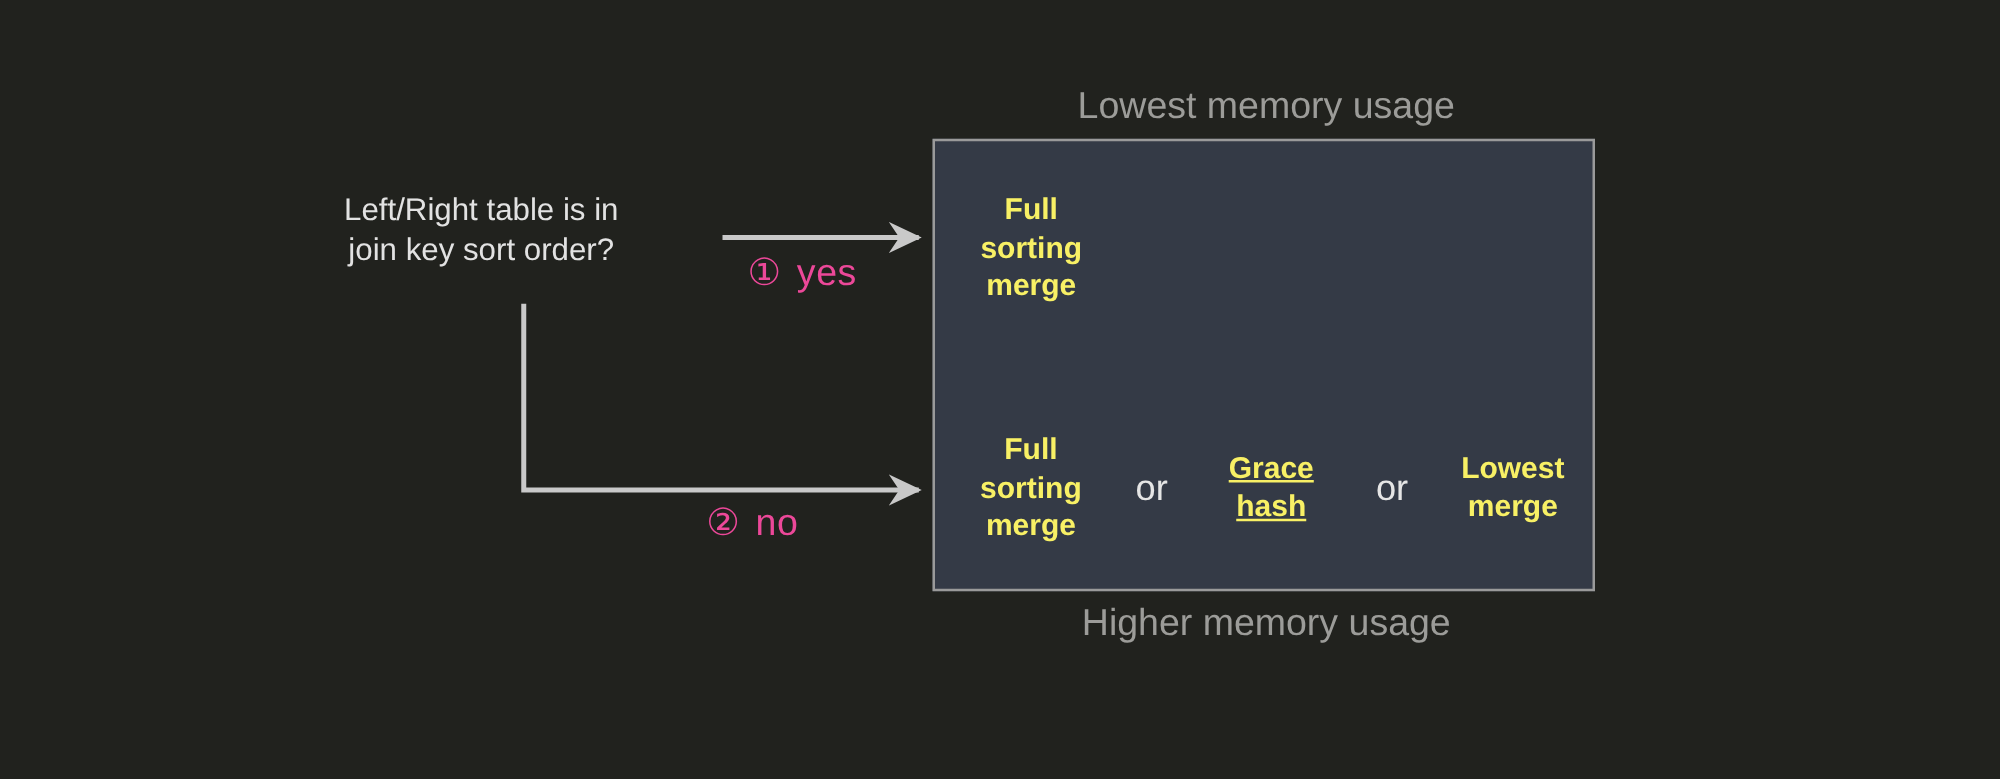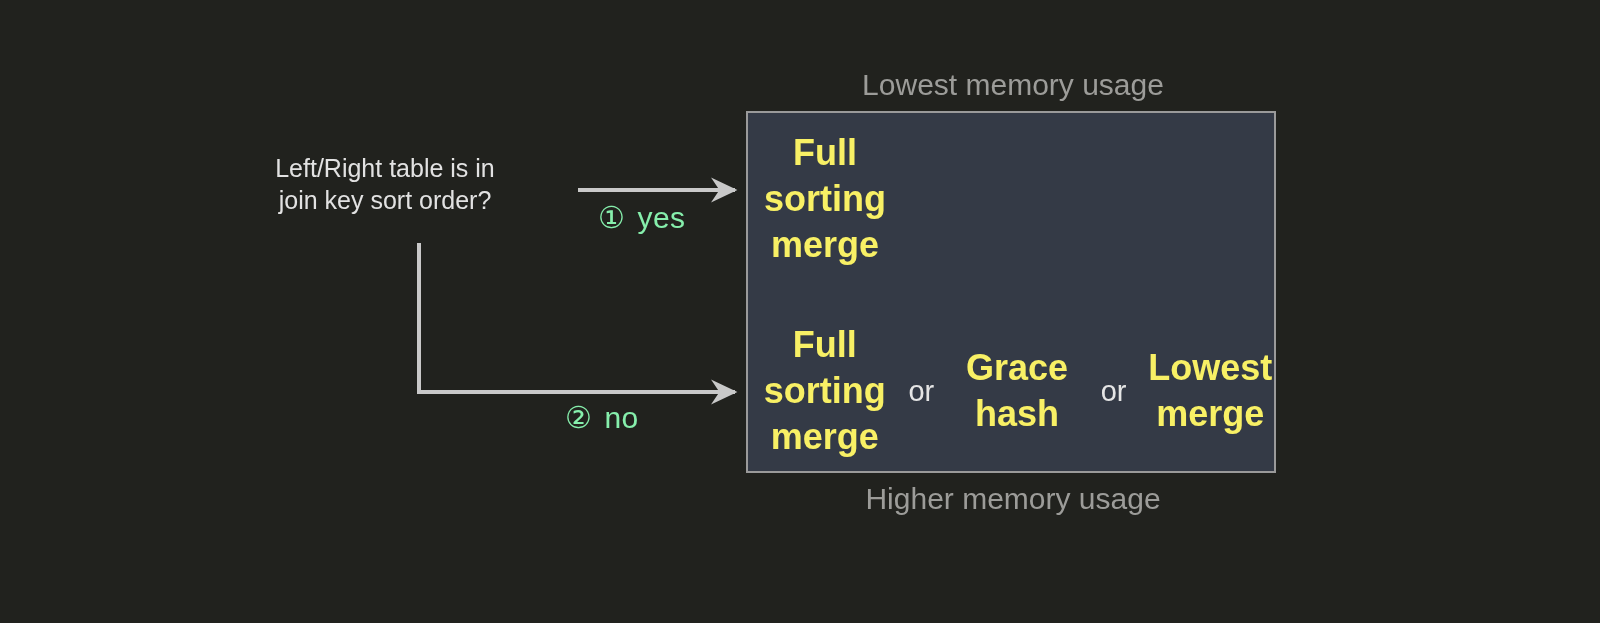--- a/index.html
+++ b/index.html
@@ -35,21 +35,21 @@
     left: 0;
     top: 0;
     width: 1600px;
     height: 623px;
     pointer-events: none;
   }
 
   
   .branch-label {
     position: absolute;
-    color: #86efac;
+    color: #ec4899;
     font-size: 30px;
     white-space: nowrap;
     letter-spacing: .5px;
   }
   #branch-yes { left: 598px; top: 200px; }
   #branch-no  { left: 565px; top: 400px; }
   .branch-label .marker { margin-right: 12px; }
 
   
   .caption {
@@ -80,38 +80,38 @@
     display: flex;
     align-items: center;
     justify-content: flex-start;
   }
   #row-sorted   { left: 0px; top: 16px;  width: 100%; height: 140px; }
   #row-unsorted { left: 0px; top: 208px; width: 100%; height: 140px; }
 
   .option {
     color: #f8f065;
     font-weight: bold;
-    font-size: 36px;
+    font-size: 24px;
     line-height: 1.28;
     text-align: center;
     white-space: pre-line;
   }
   .conjunction {
     color: #e5e5e5;
     font-size: 29px;
     font-weight: normal;
     text-align: center;
   }
 
   
   #row-sorted .option   { width: 130px; margin-left: 12px; }
 
   #row-unsorted .option.opt-0 { width: 130px; margin-left: 12px; }
   #row-unsorted .conjunction.sep-0 { width: 64px; }
-  #row-unsorted .option.opt-1 { width: 128px; }
+  #row-unsorted .option.opt-1 { width: 128px; text-decoration: underline; }
   #row-unsorted .conjunction.sep-1 { width: 66px; }
   #row-unsorted .option.opt-2 { width: 128px; }
 </style>
 </head>
 <body>
 
 <div id="canvas">
 
   <div id="question">Left/Right table is in
 join key sort order?</div>

